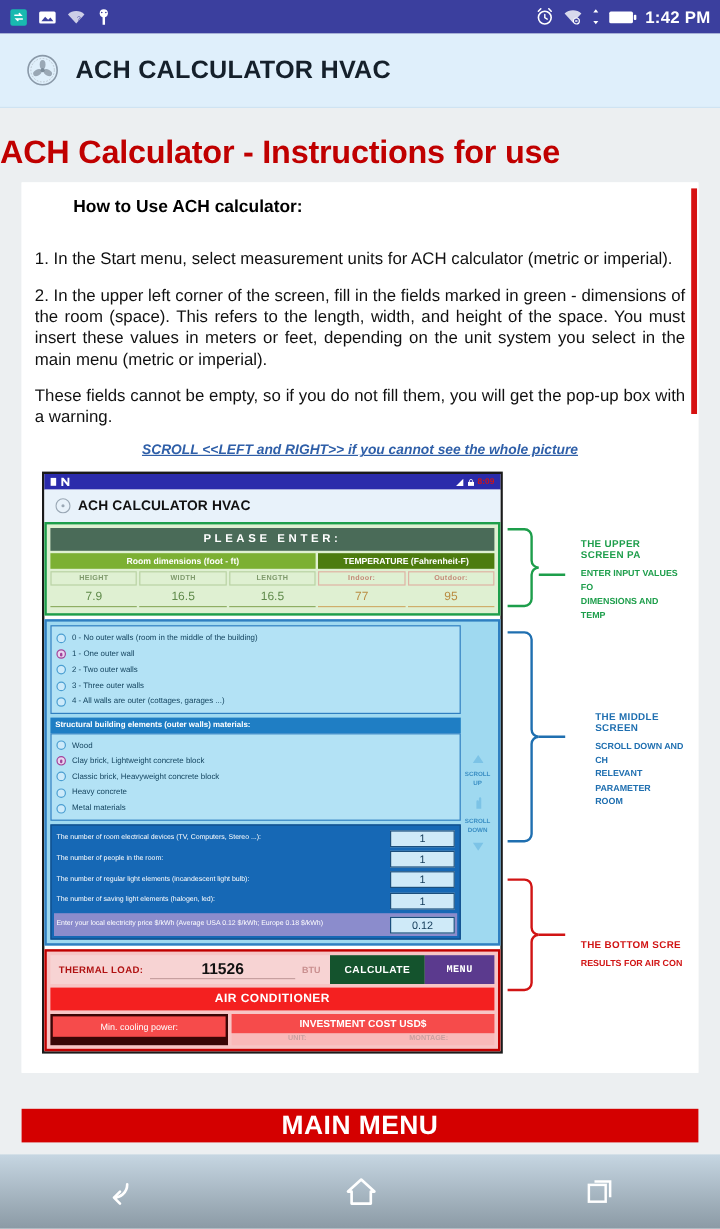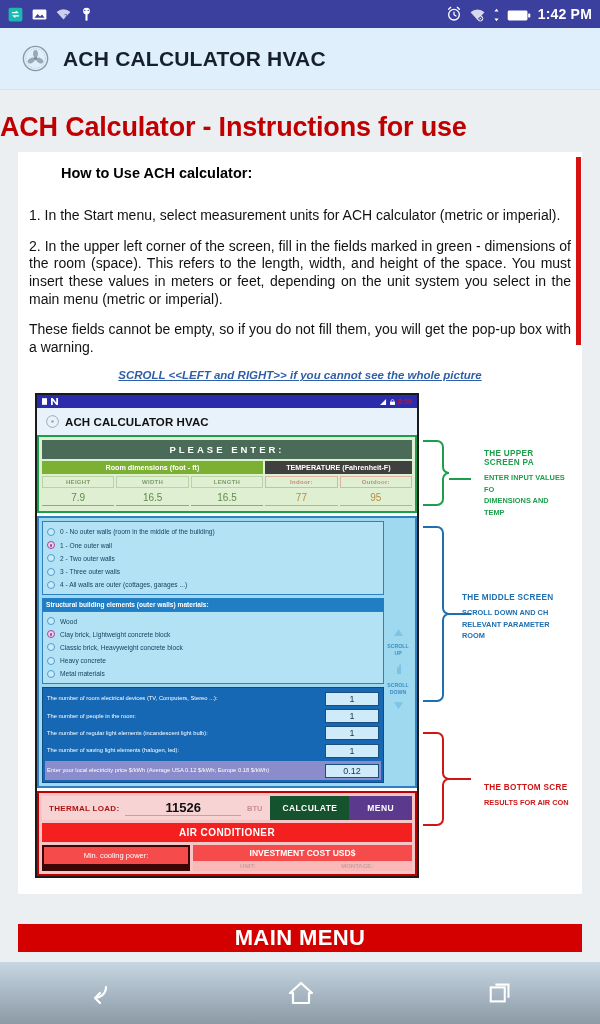--- a/index.html
+++ b/index.html
@@ -11,21 +11,21 @@
   }
   #app { position: relative; width: 600px; height: 1024px; }
 
   
   .statusbar {
     height: 28px; background: #3b3f9e;
     display: flex; align-items: center; padding: 0 8px;
     color: #fff;
   }
   .sb-left { display: flex; align-items: center; gap: 9px; }
-  .sb-right { display: flex; align-items: flex-end; gap: 7px; margin-left: auto; }
+  .sb-right { display: flex; align-items: center; gap: 7px; margin-left: auto; }
   .sb-time { font-size: 14px; font-weight: 600; letter-spacing: .2px; color:#fff; }
   .ic { display:block; }
 
   
   .appbar {
     height: 62px; background: #dfeffb;
     display: flex; align-items: center; padding: 0 22px; gap: 14px;
     border-bottom: 1px solid #cfe3f2;
   }
   .appbar-title { font-size: 21px; font-weight: 700; color: #15202b; letter-spacing:.2px;}
@@ -76,21 +76,21 @@
   .shot-bar-t { font-size: 11.5px; font-weight:700; color:#111; letter-spacing:.1px;}
 
   
   .green-block { background:#dff0d2; padding: 3px 3px 5px 3px; border:2px solid #1d9e4b; }
   .please-enter {
     background:#4a6b58; color:#fff; text-align:center; font-size:9.5px;
     font-weight:700; letter-spacing:3px; padding: 4px 0;
   }
   .dim-row { display:flex; margin-top:2px; gap:2px; }
   .dim-head { background:#7cb033; color:#fff; text-align:center; font-size:7.2px; font-weight:700; padding:2px 0; }
-  .temp-head { background:#404040; color:#fff; text-align:center; font-size:7.2px; font-weight:700; padding:2px 0; }
+  .temp-head { background:#4d7c0f; color:#fff; text-align:center; font-size:7.2px; font-weight:700; padding:2px 0; }
   .sub-row { display:flex; gap:2px; margin-top:2px; }
   .sub-cell {
     flex:1; text-align:center; font-size:6px; color:#7f9a6c; font-weight:700;
     border:1px solid #b9d3a4; padding:2px 0; letter-spacing:.3px;
   }
   .sub-cell.t { color:#c48a78; border-color:#dfb3a4; }
   .val-row { display:flex; gap:2px; margin-top:4px; }
   .val-cell { flex:1; text-align:center; font-size:10px; color:#5f8a4a; padding-bottom:2px; border-bottom:1.4px solid #8fae63; }
   .val-cell.t { color:#b98c42; border-bottom-color:#cfae6b; }
 
@@ -120,21 +120,21 @@
   }
   .frow.purple { background:#8b8ccc; margin-top:2px; padding:2.6px 2px; }
 
   
   .red-block { background:#f7c5c5; border:2px solid #c00000; margin-top:3px; padding:3px; }
   .rrow1 { display:flex; align-items:center; background:#f7d3d3; }
   .tl-label { font-size:8px; font-weight:700; color:#b01212; padding-left:7px; letter-spacing:.3px;}
   .tl-val { flex:1; text-align:center; font-size:13px; font-weight:700; color:#111; border-bottom:1px solid #c7a0a0; margin:0 6px; }
   .tl-unit { font-size:7.5px; color:#c98f8f; font-weight:700; padding-right:8px; }
   .btn-calc { background:#14532d; color:#fff; font-size:8.5px; font-weight:700; padding:7px 12px; letter-spacing:.4px;}
-  .btn-menu { background:#5b3a8e; color:#fff; font-size:8.5px; font-weight:700; padding:7px 18px; letter-spacing:.4px;}
+  .btn-menu { background:#5b3a8e; color:#fff; font-size:8.5px; font-weight:700; padding:7px 18px; letter-spacing:.4px;font-family:Liberation Mono, monospace;}
   .ac-head { background:#f42020; color:#fff; text-align:center; font-size:10px; font-weight:700; padding:4px 0; margin-top:3px; letter-spacing:.4px;}
   .ac-row { display:flex; gap:3px; margin-top:3px; }
   .ac-left { width:40%; background:#3a0606; padding:2px; }
   .ac-left-in { background:#f64b4b; color:#fff; text-align:center; font-size:7.5px; padding:4px 0; }
   .ac-right { flex:1; background:#f9b9b9; }
   .ac-right-h { background:#f64b4b; color:#fff; text-align:center; font-size:8.5px; font-weight:700; padding:3px 0;}
   .ac-right-s { display:flex; }
   .ac-right-s div { flex:1; text-align:center; font-size:6px; color:#caa0a0; font-weight:700; padding:2px 0;}
 
   
@@ -399,21 +399,21 @@
           <div class="ann" style="left:455px; top:56px">
             <div class="ann-title g">THE UPPER SCREEN PA</div>
             <div class="ann-body g" style="white-space:pre-line">ENTER INPUT VALUES FO
 DIMENSIONS AND TEMP</div>
           </div>
 
           <svg style="position:absolute; left:392px; top:132px; overflow:visible" width="70" height="200">
             <path d="M2 2 h14 a6 6 0 016 6 v75 a6 6 0 006 6 a6 6 0 00-6 6 v75 a6 6 0 01-6 6 h-14" fill="none" stroke="#1f6fb0" stroke-width="2"></path>
             <path d="M28 89 h22" stroke="#1f6fb0" stroke-width="2"></path>
           </svg>
-          <div class="ann" style="left:433px; top:200px">
+          <div class="ann" style="left:467px; top:200px">
             <div class="ann-title b">THE MIDDLE SCREEN</div>
             <div class="ann-body b" style="white-space:pre-line">SCROLL DOWN AND CH
 RELEVANT PARAMETER
 ROOM</div>
           </div>
 
           <svg style="position:absolute; left:392px; top:338px; overflow:visible" width="70" height="110">
             <path d="M2 2 h14 a6 6 0 016 6 v34 a6 6 0 006 6 a6 6 0 00-6 6 v34 a6 6 0 01-6 6 h-14" fill="none" stroke="#d11414" stroke-width="2"></path>
             <path d="M28 48 h22" stroke="#d11414" stroke-width="2"></path>
           </svg>

